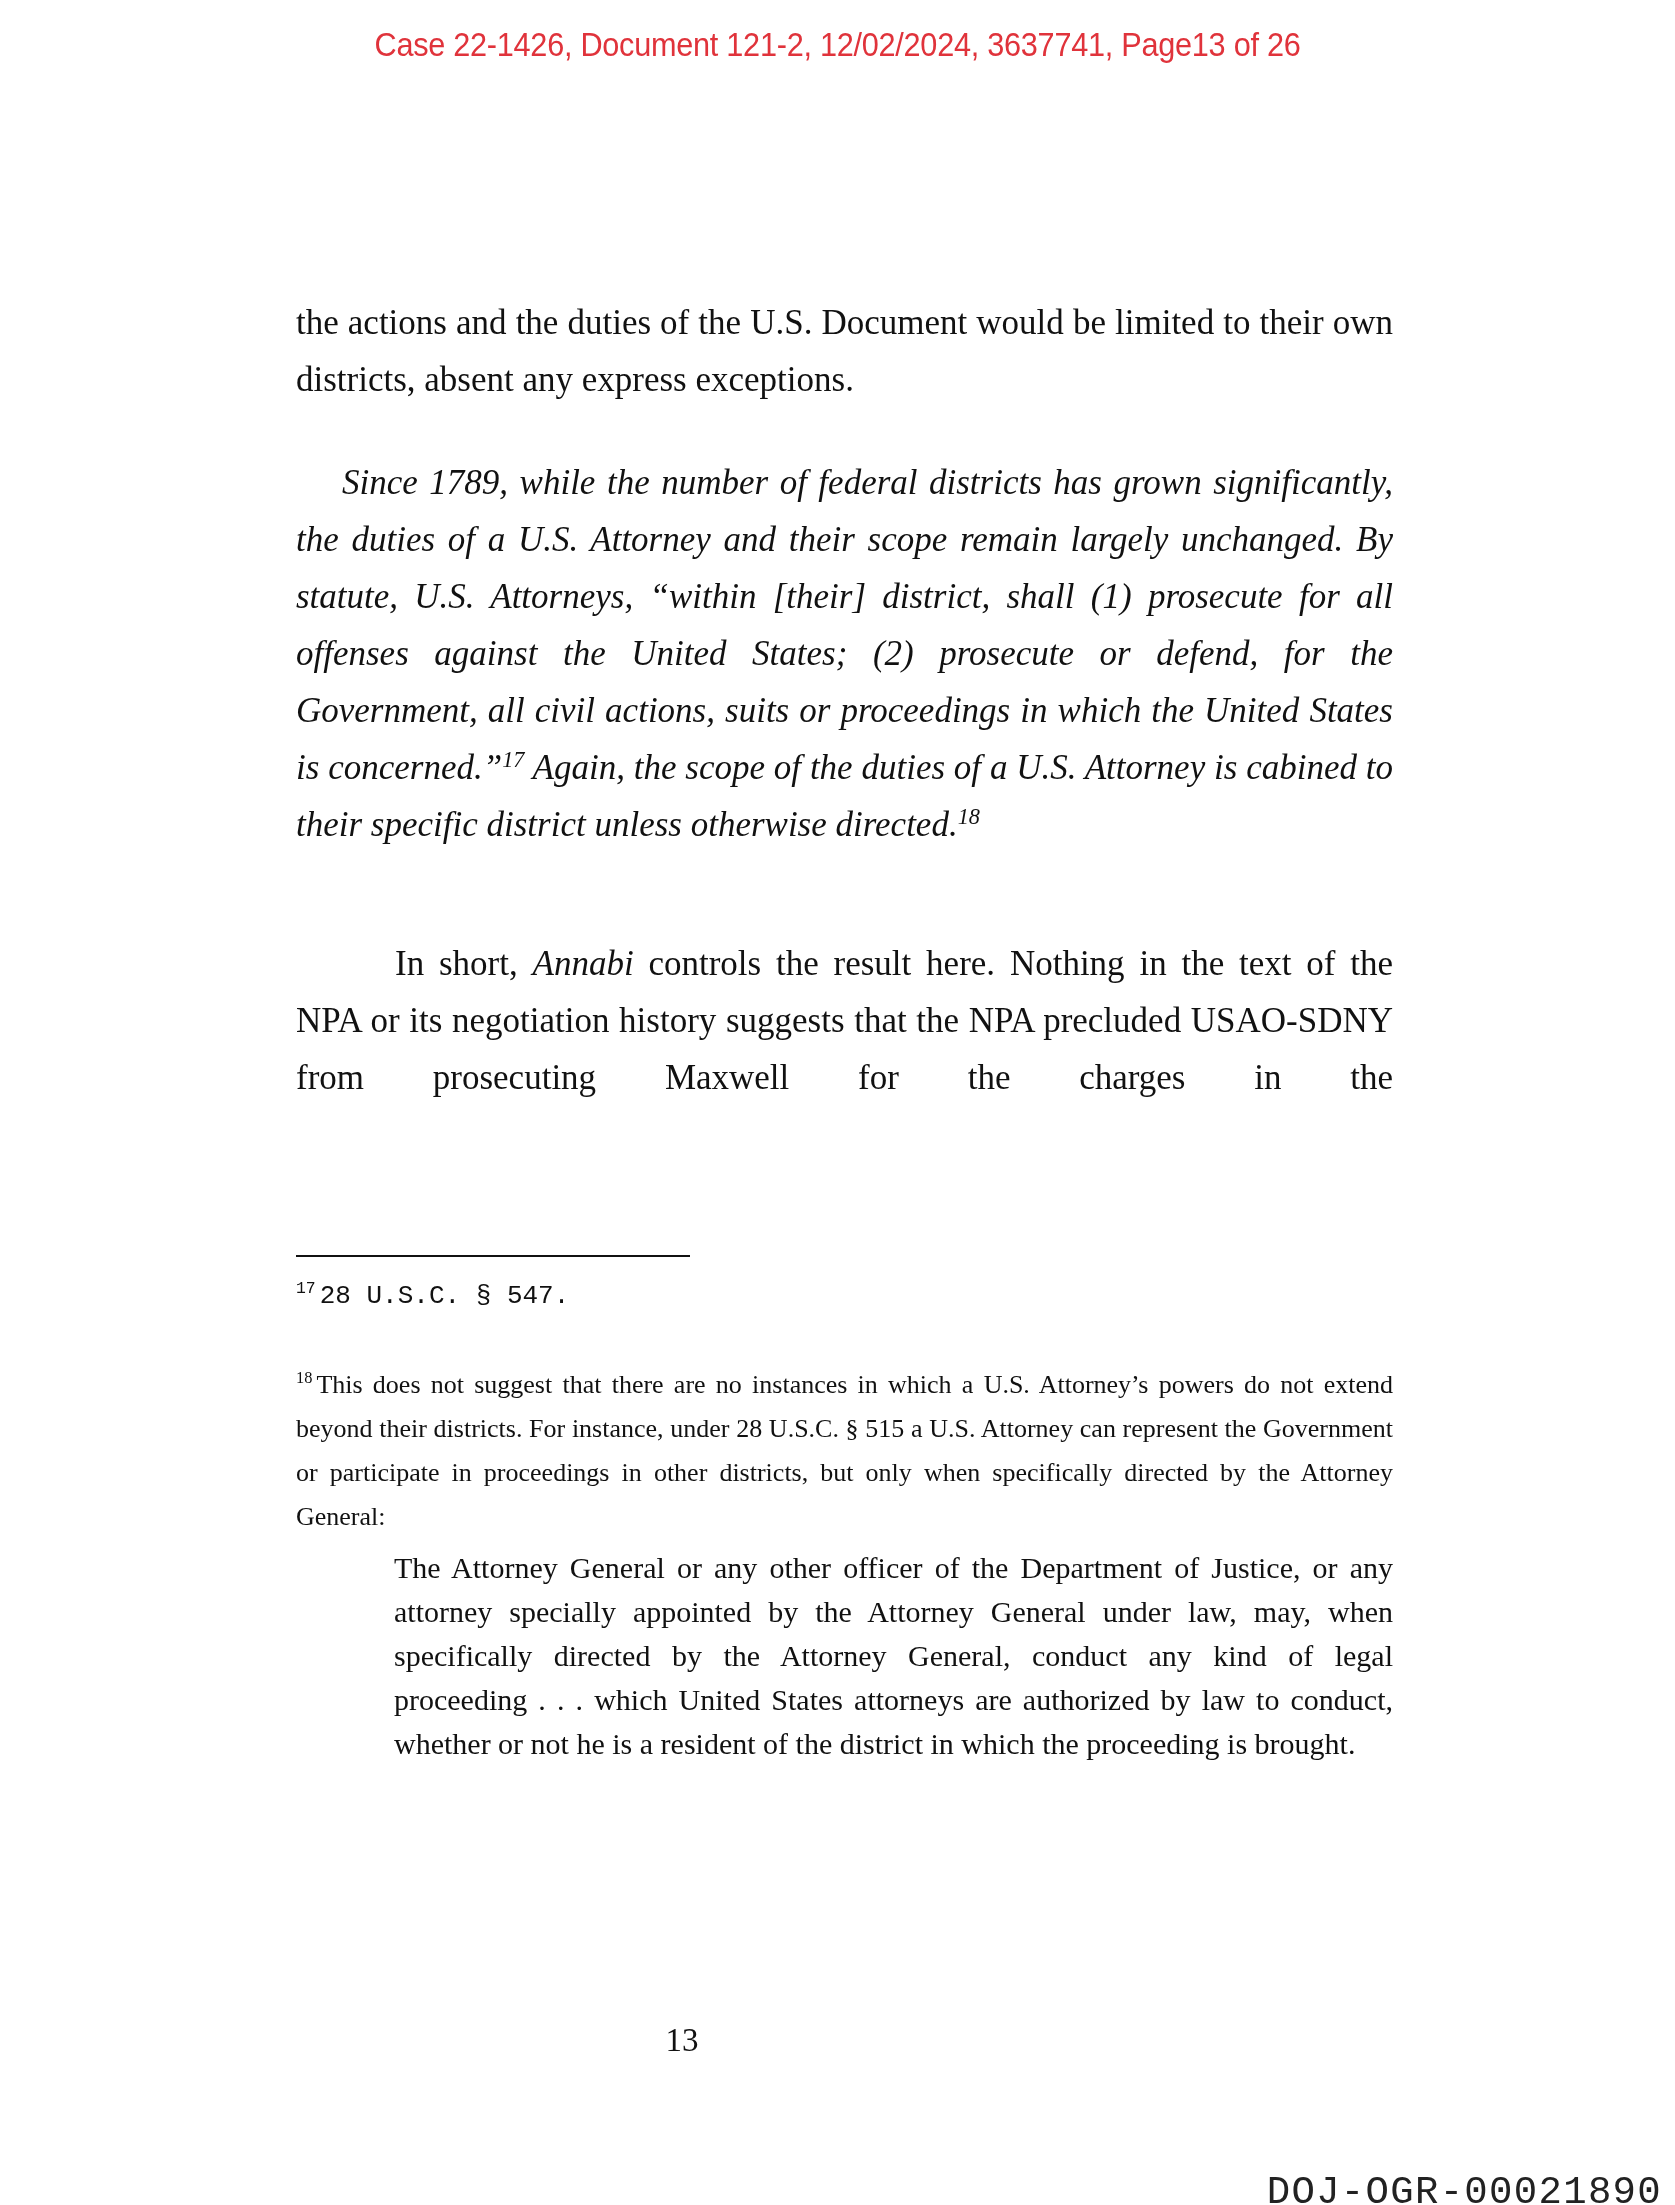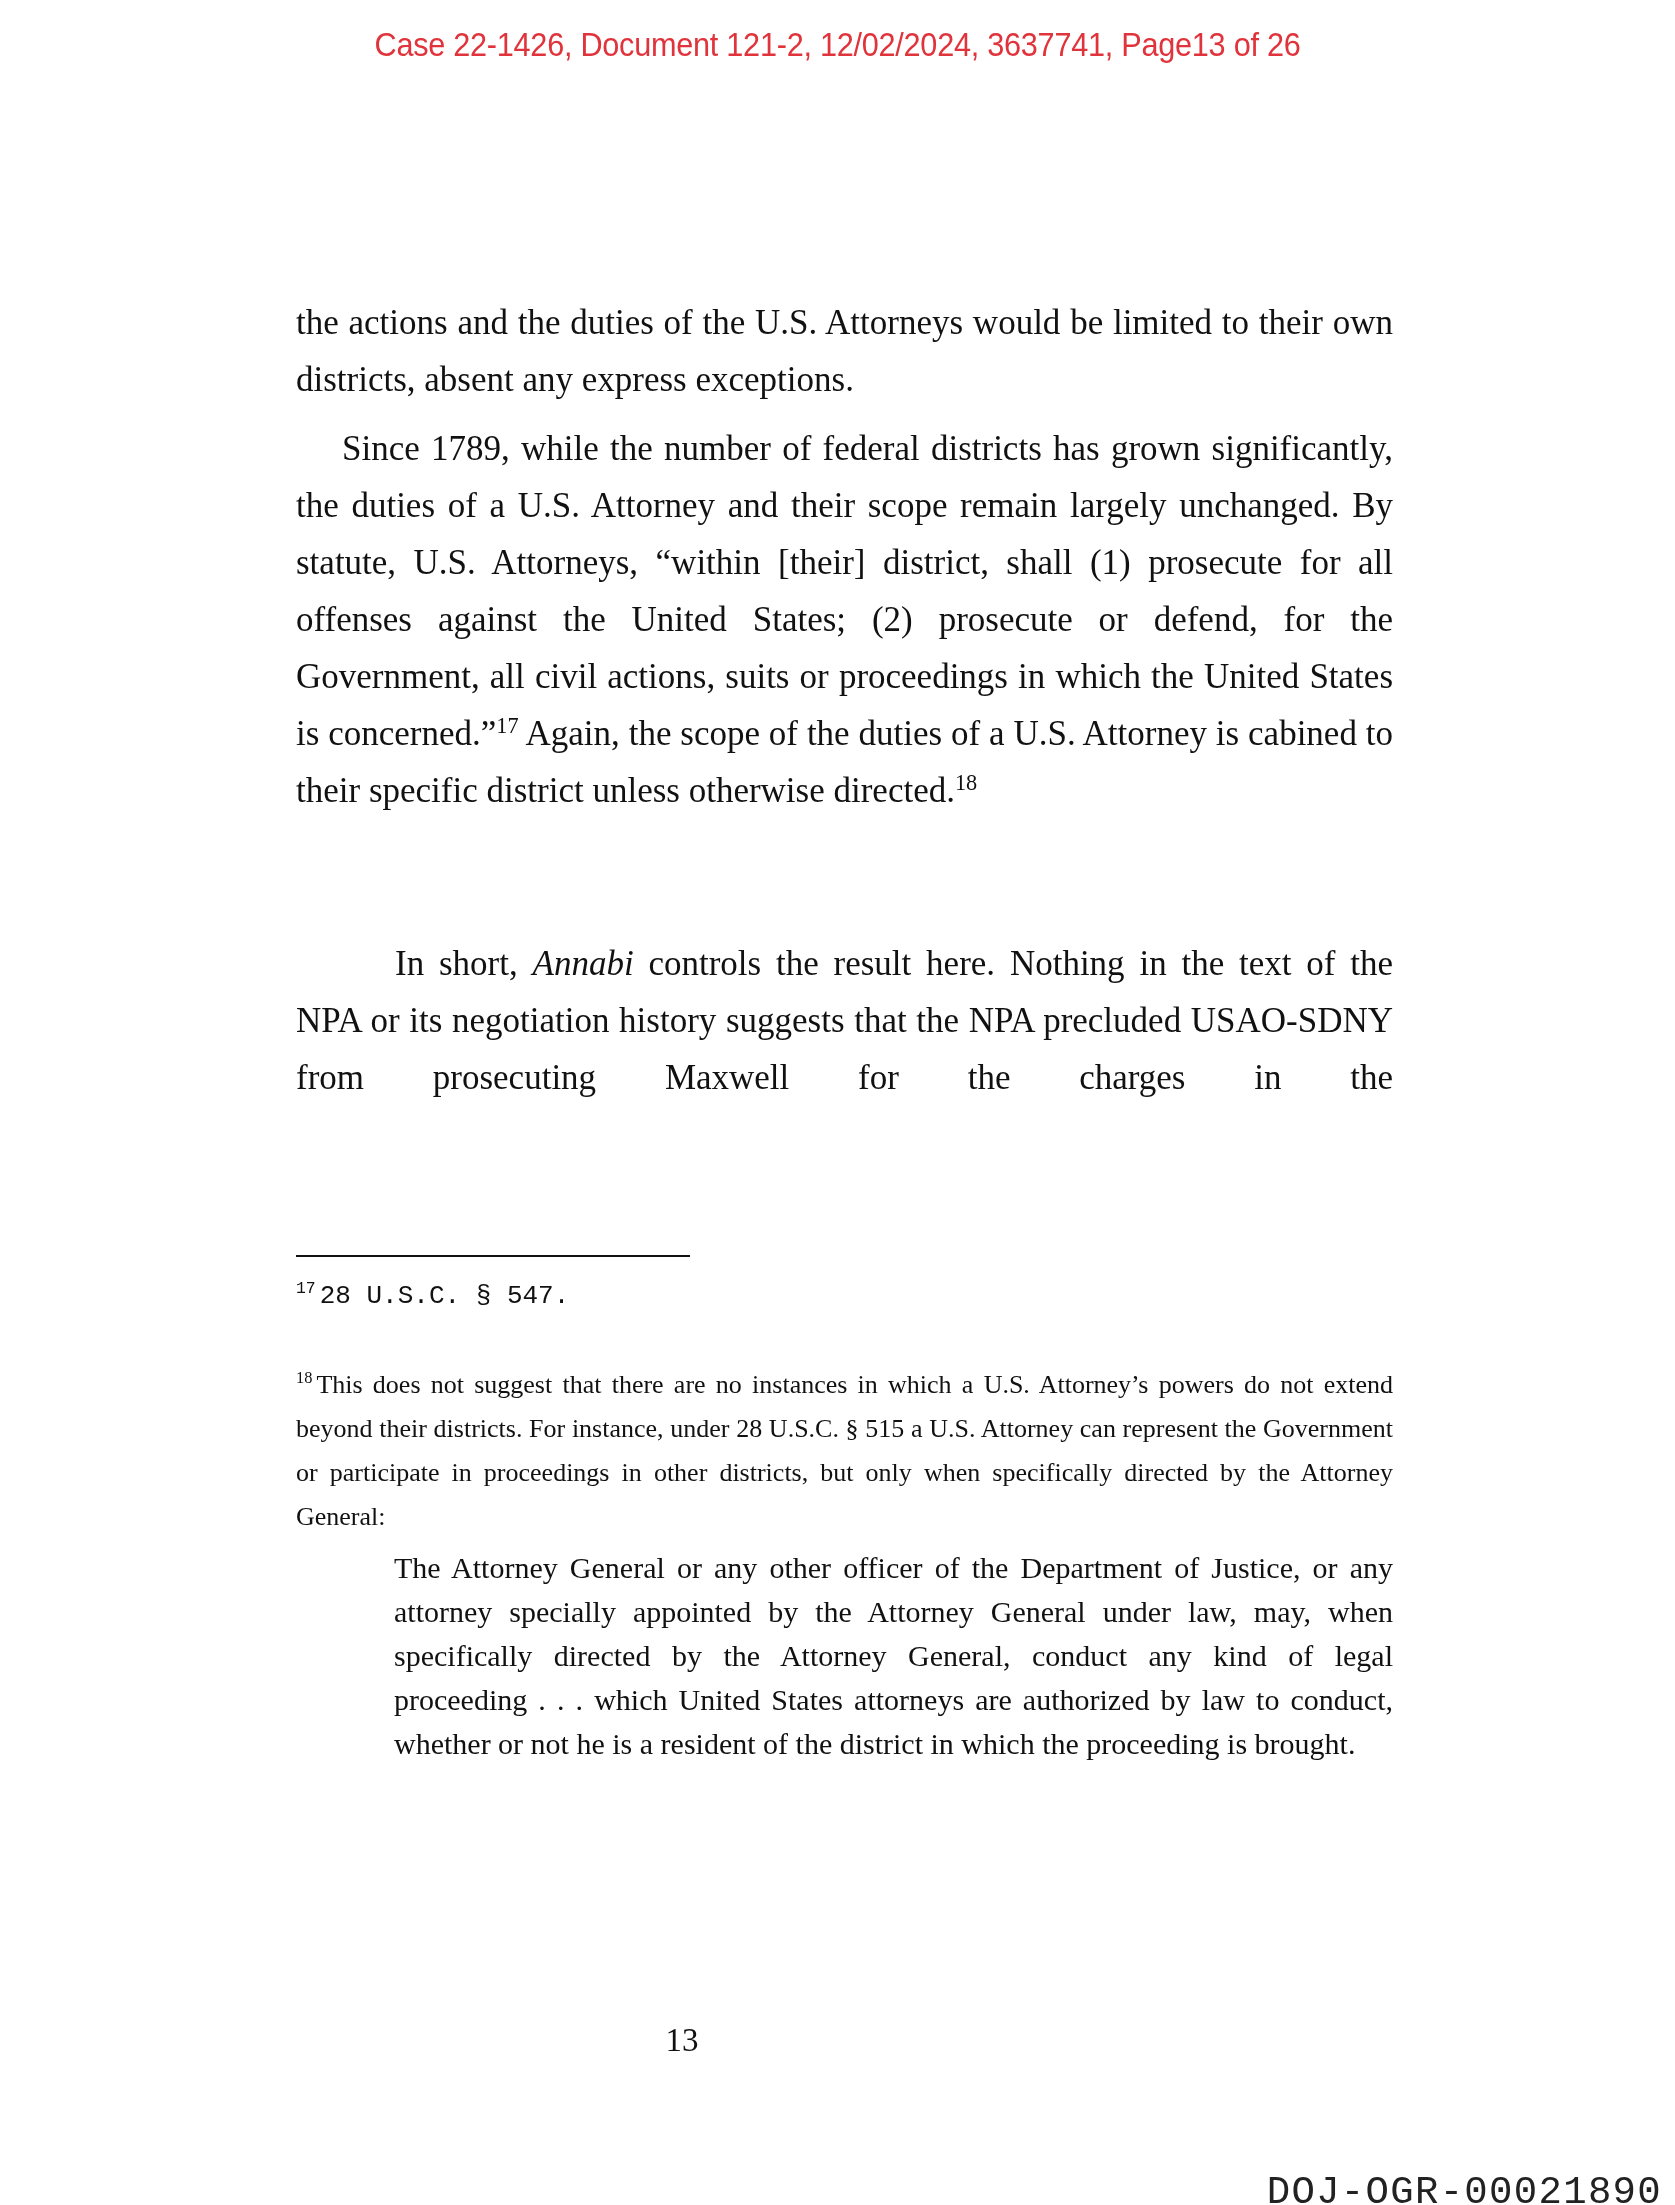--- a/index.html
+++ b/index.html
@@ -34,21 +34,21 @@
       font-size: 35px;
       line-height: 57px;
       text-align: justify;
     }
     .body-text p {
       margin: 0;
       text-align: justify;
       text-align-last: left;
     }
     .p1 { top: 294px; }
-    .p2 { top: 420px; }
+    .p2 { top: 454px; font-style: italic; }
     .p2 p { text-indent: 46px; }
     .p3 { top: 935px; }
     .p3 p { text-indent: 99px; }
     .p3 p.last-justified { text-align-last: justify; }
     sup.fn {
       font-size: 22.3px;
       vertical-align: 0.55em;
       line-height: 0;
     }
     em { font-style: italic; }
@@ -103,21 +103,21 @@
       color: #222222;
       letter-spacing: 1.3px;
     }
   </style>
 </head>
 <body>
 
 <div class="case-header">Case 22-1426, Document 121-2, 12/02/2024, 3637741, Page13 of 26</div>
 
 <div class="body-text p1">
-  <p>the actions and the duties of the U.S. Attorneys would be limited to their own districts, absent any express exceptions.</p>
+  <p>the actions and the duties of the U.S. Document would be limited to their own districts, absent any express exceptions.</p>
 </div>
 
 <div class="body-text p2">
   <p><span>Since 1789, while the number of federal districts has grown significantly, the duties of a U.S. Attorney and their scope remain largely unchanged. By statute, U.S. Attorneys, “within [their] district, shall (1) prosecute for all offenses against the United States; (2) prosecute or defend, for the Government, all civil actions, suits or proceedings in which the United States is concerned.”</span><sup class="fn">17</sup><span> Again, the scope of the duties of a U.S. Attorney is cabined to their specific district unless otherwise directed.</span><sup class="fn">18</sup></p>
 </div>
 
 <div class="body-text p3">
   <p class="last-justified"><span>In short, </span><em>Annabi</em><span> controls the result here.  Nothing in the text of the NPA or its negotiation history suggests that the NPA precluded USAO-SDNY from prosecuting Maxwell for the charges in the</span></p>
 </div>
 

